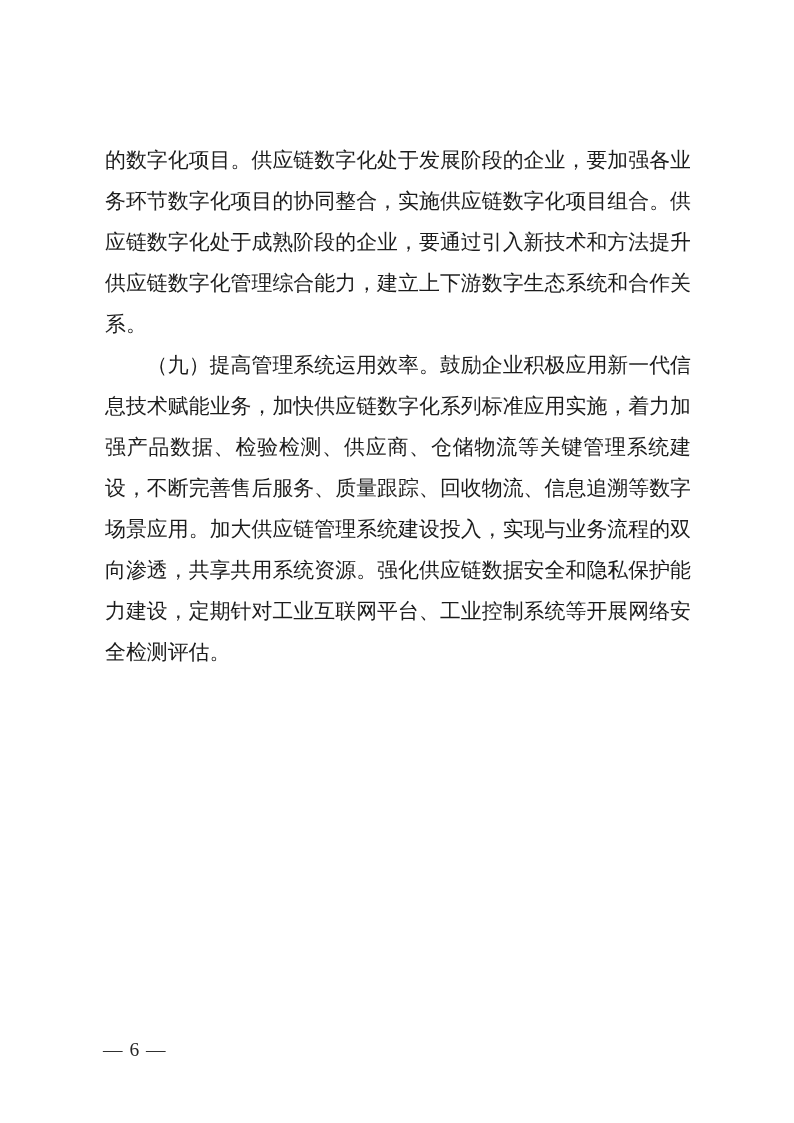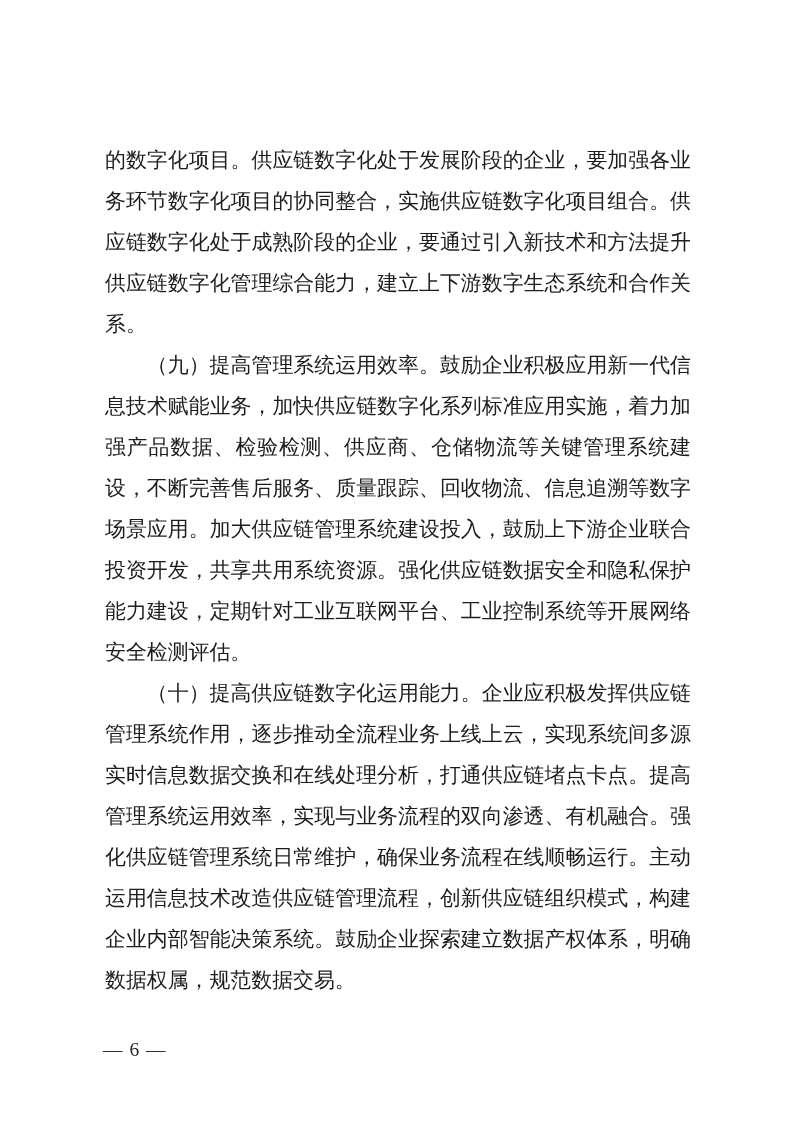--- a/index.html
+++ b/index.html
@@ -48,20 +48,19 @@
   }
 </style>
 </head>
 <body>
 
 <div class="page">
   <div class="content">
 
     <p class="para">的数字化项目。供应链数字化处于发展阶段的企业，要加强各业务环节数字化项目的协同整合，实施供应链数字化项目组合。供应链数字化处于成熟阶段的企业，要通过引入新技术和方法提升供应链数字化管理综合能力，建立上下游数字生态系统和合作关系。</p>
 
-    <p class="para indent"><span class="item-heading">（九）提高管理系统运用效率。</span><span>鼓励企业积极应用新一代信息技术赋能业务，加快供应链数字化系列标准应用实施，着力加强产品数据、检验检测、供应商、仓储物流等关键管理系统建设，不断完善售后服务、质量跟踪、回收物流、信息追溯等数字场景应用。加大供应链管理系统建设投入，鼓励上下游企业联合投资开发，共享共用系统资源。强化供应链数据安全和隐私保护能力建设，定期针对工业互联网平台、工业控制系统等开展网络安全检测评估。</span></p>
+    <p class="para indent"><span class="item-heading">（九）提高管理系统运用效率。</span><span>鼓励企业积极应用新一代信息技术赋能业务，加快供应链数字化系列标准应用实施，着力加强产品数据、检验检测、供应商、仓储物流等关键管理系统建设，不断完善售后服务、质量跟踪、回收物流、信息追溯等数字场景应用。加大供应链管理系统建设投入，实现与业务流程的双向渗透，共享共用系统资源。强化供应链数据安全和隐私保护能力建设，定期针对工业互联网平台、工业控制系统等开展网络安全检测评估。</span></p>
 
-    <p class="para indent"><span class="item-heading">（十）提高供应链数字化运用能力。</span><span>企业应积极发挥供应链管理系统作用，逐步推动全流程业务上线上云，实现系统间多源实时信息数据交换和在线处理分析，打通供应链堵点卡点。提高管理系统运用效率，实现与业务流程的双向渗透、有机融合。强化供应链管理系统日常维护，确保业务流程在线顺畅运行。主动运用信息技术改造供应链管理流程，创新供应链组织模式，构建企业内部智能决策系统。鼓励企业探索建立数据产权体系，明确数据权属，规范数据交易。</span></p>
 
   </div>
 
   <div class="footer">— 6 —</div>
 </div>
 
 </body></html>

